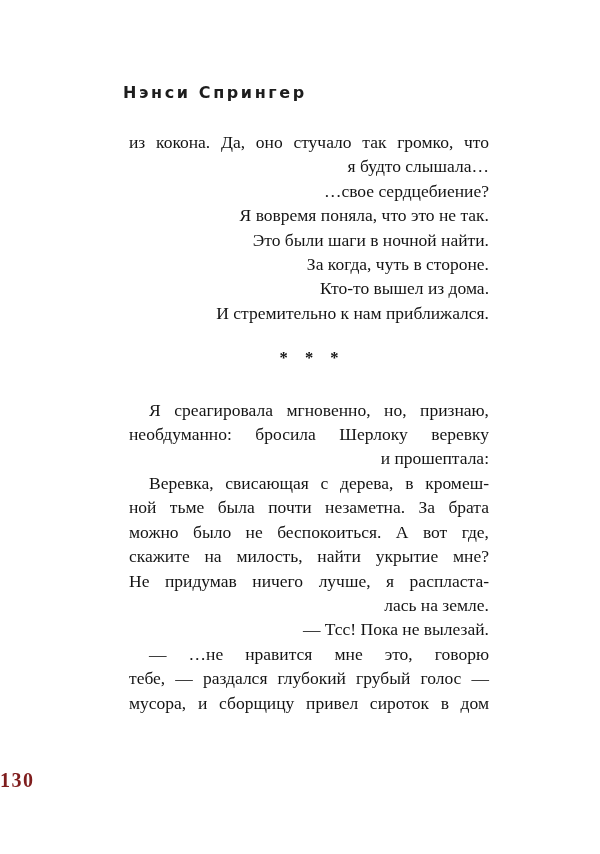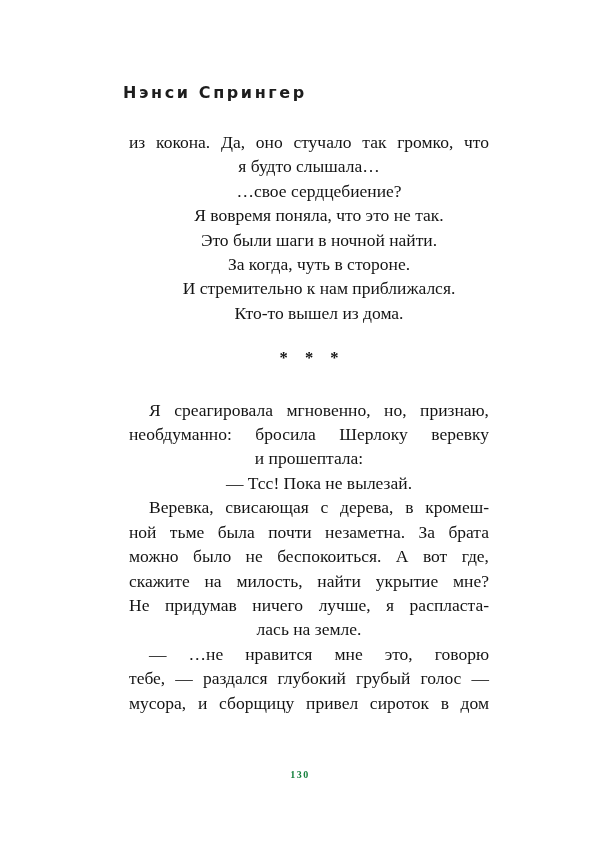--- a/index.html
+++ b/index.html
@@ -31,45 +31,44 @@
     position: absolute;
     left: 123px;
     top: 130px;
     width: 360px;
     font-size: 17.5px;
     line-height: 24.4px;
     color: #141414;
     margin-left: 6px;
   }
   .para { margin: 0; }
-  .line { text-align: center; white-space: normal; }
+  .line { text-align: right; white-space: normal; }
   .line.just {
     text-align: justify;
     text-align-last: justify;
   }
   .line.indent { text-indent: 20px; }
   .separator {
     text-align: center;
     font-size: 16.5px;
     font-weight: 700;
     word-spacing: 13px;
     margin: 21px 0 27px 0;
     color: #111;
   }
   .page-number {
     position: absolute;
     left: 0;
     right: 0;
     top: 769px;
-    text-align: center;
     font-family: "Liberation Serif", serif;
-    font-size: 10px;
+    font-size: 20px;
     font-weight: 600;
     letter-spacing: 1.5px;
-    color: #15803d;
+    color: #7f1d1d;
   }
 </style>
 </head>
 <body>
 
 <div class="page">
   <div class="running-header">Нэнси Спрингер</div>
 
   <div class="text-column">
       <div class="para">
@@ -82,41 +81,41 @@
       <div class="para">
         <div class="line indent">Я вовремя поняла, что это не так.</div>
       </div>
       <div class="para">
         <div class="line indent">Это были шаги в ночной найти.</div>
       </div>
       <div class="para">
         <div class="line indent">За когда, чуть в стороне.</div>
       </div>
       <div class="para">
-        <div class="line indent">И стремительно к нам приближался.</div>
+        <div class="line indent">Кто-то вышел из дома.</div>
       </div>
       <div class="para">
-        <div class="line indent">Кто-то вышел из дома.</div>
+        <div class="line indent">И стремительно к нам приближался.</div>
       </div>
       <div class="separator">* * *</div>
       <div class="para">
         <div class="line just indent">Я среагировала мгновенно, но, признаю,</div>
         <div class="line just">необдуманно: бросила Шерлоку веревку</div>
         <div class="line">и прошептала:</div>
       </div>
       <div class="para">
-        <div class="line indent">— Тсс! Пока не вылезай.</div>
-      </div>
-      <div class="para">
         <div class="line just indent">Веревка, свисающая с дерева, в кромеш-</div>
         <div class="line just">ной тьме была почти незаметна. За брата</div>
         <div class="line just">можно было не беспокоиться. А вот где,</div>
         <div class="line just">скажите на милость, найти укрытие мне?</div>
         <div class="line just">Не придумав ничего лучше, я распласта-</div>
         <div class="line">лась на земле.</div>
+      </div>
+      <div class="para">
+        <div class="line indent">— Тсс! Пока не вылезай.</div>
       </div>
       <div class="para">
         <div class="line just indent">— …не нравится мне это, говорю</div>
         <div class="line just">тебе, — раздался глубокий грубый голос —</div>
         <div class="line just">мусора, и сборщицу привел сироток в дом</div>
       </div>
     </div>
 
   <div class="page-number">130</div>
 </div>

